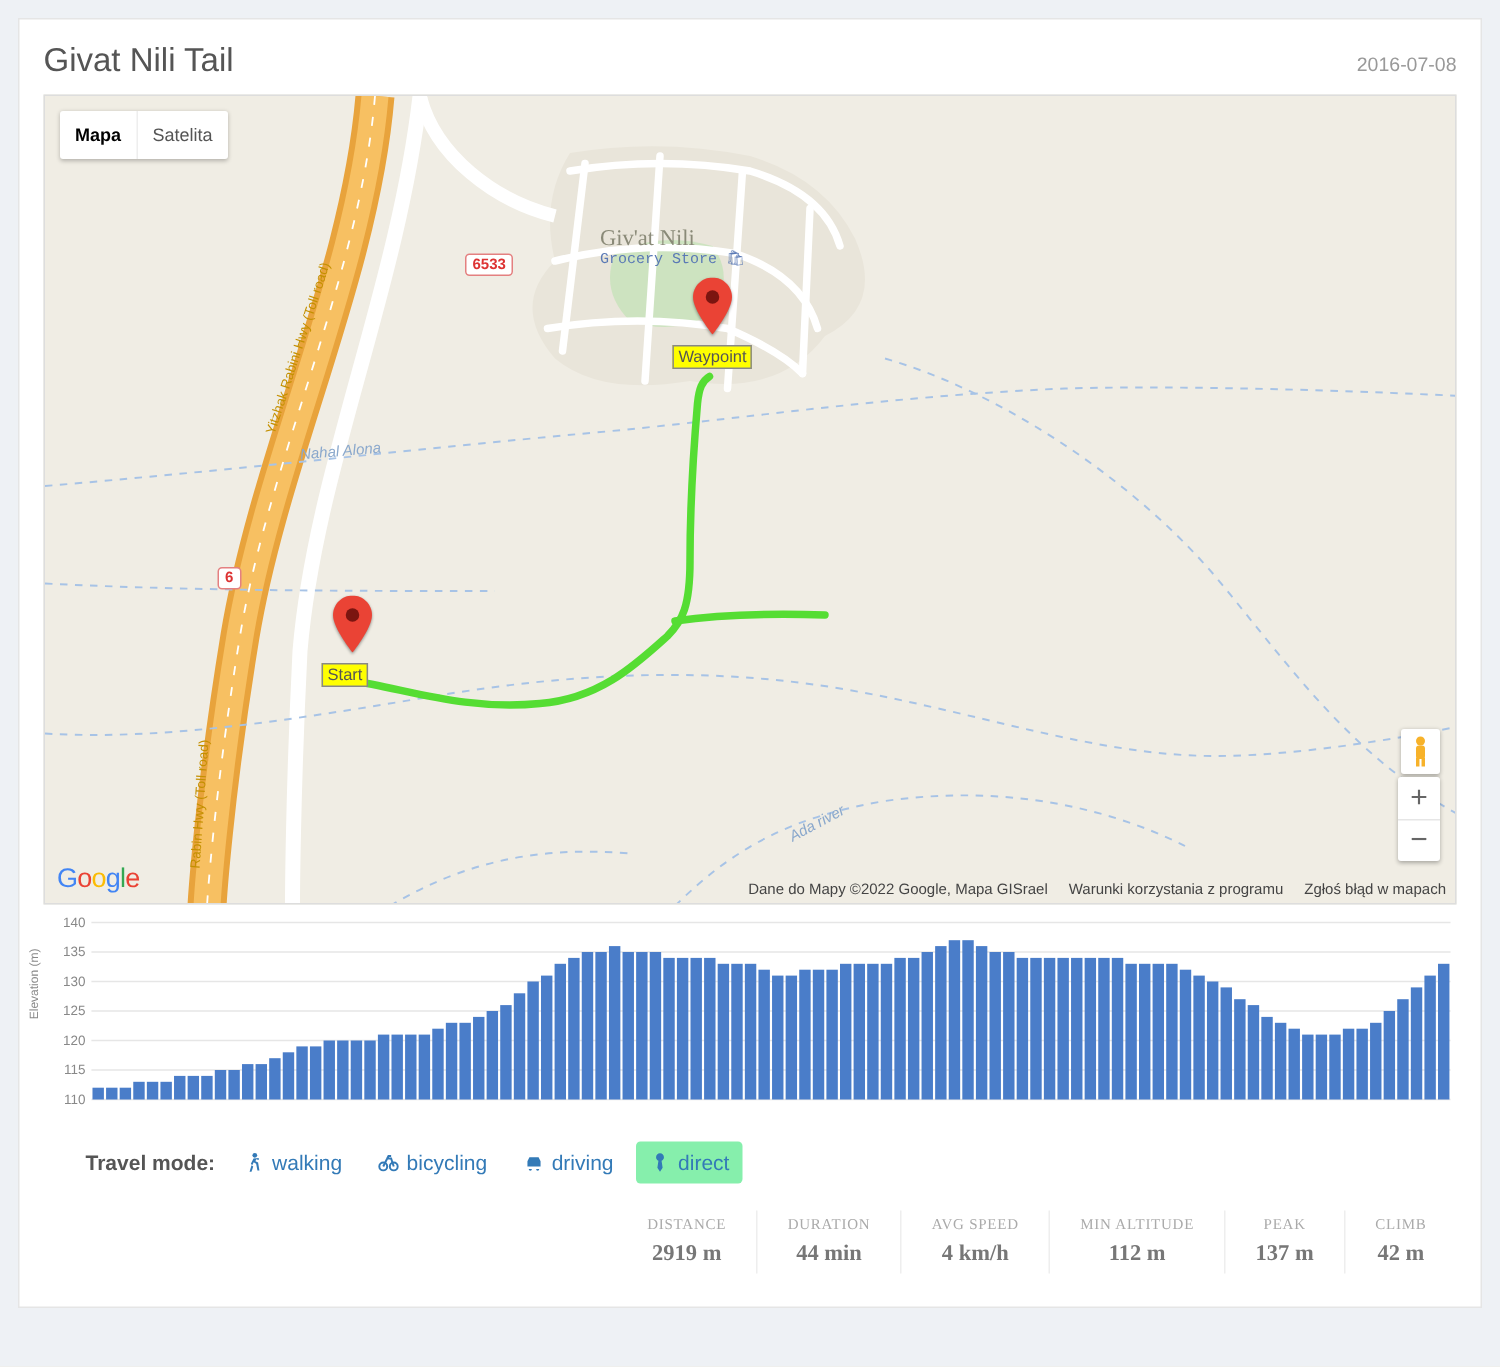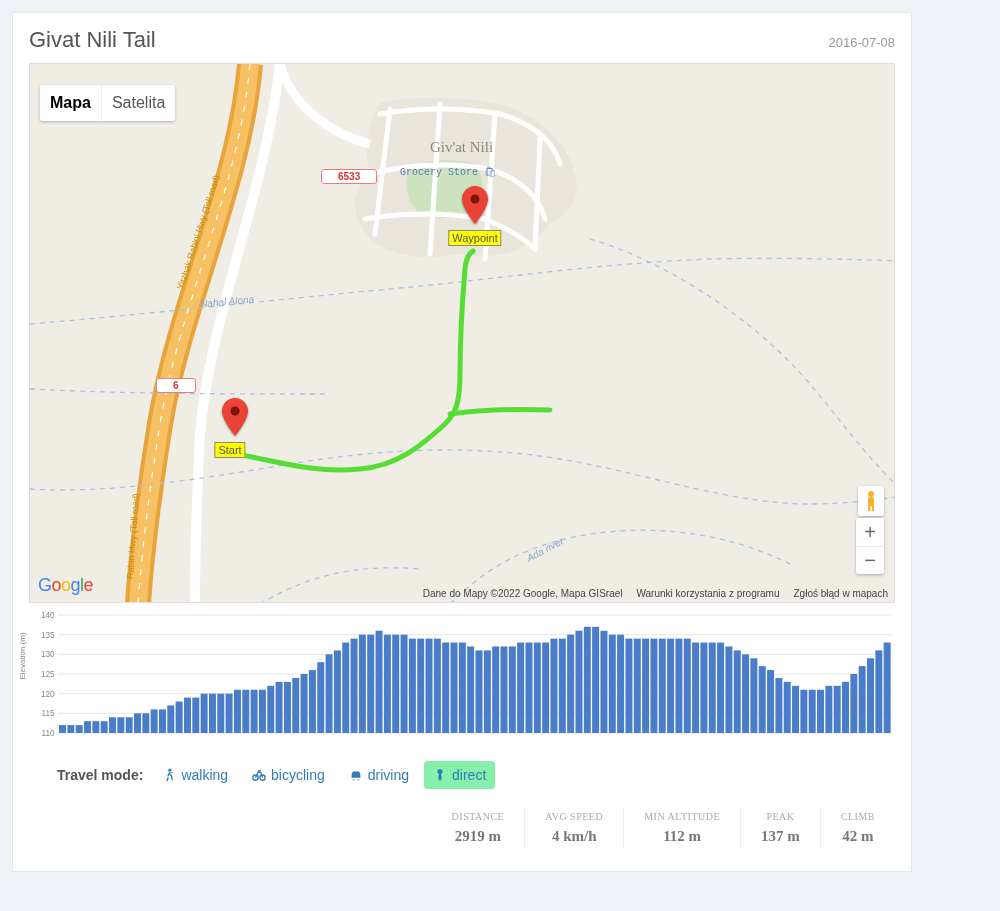--- a/index.html
+++ b/index.html
@@ -1,39 +1,39 @@
 <!DOCTYPE html>
 <html><head>
 <meta charset="utf-8">
 <style>
   * { box-sizing: border-box; margin: 0; padding: 0; }
   body { font-family: "Helvetica Neue", Arial, sans-serif; background: #eef1f5; padding: 12px; color: #555; }
-  .card { width: 900px; background: #fff; border: 1px solid #e5e5e5; padding: 14px 16px 22px; }
+  .card { width: 976px; background: #fff; border: 1px solid #e5e5e5; padding: 14px 16px 22px; }
   .header { display: flex; justify-content: space-between; align-items: baseline; margin-bottom: 10px; }
   .title { font-size: 22px; font-weight: 300; color: #555; }
   .date { font-size: 13px; color: #999; }
   .map { position: relative; width: 100%; height: 540px; background: #f0ede4; border: 1px solid #ddd; overflow: hidden; }
   .map svg { position: absolute; top:0; left:0; }
-  .map-tabs { position: absolute; top: 21px; left: 10px; background: #fff; border-radius: 2px; box-shadow: 0 1px 3px rgba(0,0,0,0.25); display: flex; font-size: 16px; z-index: 5; }
+  .map-tabs { position: absolute; top: 10px; left: 10px; background: #fff; border-radius: 2px; box-shadow: 0 1px 3px rgba(0,0,0,0.25); display: flex; font-size: 12px; z-index: 5; }
   .map-tab { padding: 9px 10px; cursor: pointer; border-right: 1px solid #eee; color: #555;}
   .map-tab:last-child { border-right: none; }
   .map-tab.active { font-weight: 600; color: #000; }
   .pegman { position: absolute; right: 10px; bottom: 86px; width: 26px; height: 30px; background: #fff; border-radius: 2px; box-shadow: 0 1px 3px rgba(0,0,0,0.3); display:flex; align-items:center; justify-content:center; z-index:5;}
   .pegman svg { position: static; }
   .zoom { position: absolute; right: 10px; bottom: 28px; width: 28px; background: #fff; border-radius: 2px; box-shadow: 0 1px 3px rgba(0,0,0,0.3); z-index:5;}
   .zoom-btn { height: 28px; display:flex; align-items:center; justify-content:center; font-size: 20px; color:#666; cursor:pointer; }
   .zoom-btn + .zoom-btn { border-top: 1px solid #e6e6e6; }
   .google-logo { position: absolute; left: 8px; bottom: 6px; font-weight: 500; font-size: 18px; letter-spacing: -0.5px; z-index:5;}
   .google-logo span:nth-child(1){color:#4285F4}.google-logo span:nth-child(2){color:#EA4335}.google-logo span:nth-child(3){color:#FBBC05}.google-logo span:nth-child(4){color:#4285F4}.google-logo span:nth-child(5){color:#34A853}.google-logo span:nth-child(6){color:#EA4335}
   .map-footer { position:absolute; right:6px; bottom:3px; font-size:10px; color:#444; display:flex; gap:14px; z-index:5;}
   .map-footer span { white-space: nowrap; }
   .marker { position: absolute; transform: translate(-50%, -100%); z-index:4; }
   .marker svg { filter: drop-shadow(0 1px 1px rgba(0,0,0,0.4)); position:static;}
   .marker-label { position: absolute; background: #ffff00; font-size: 11px; padding: 1px 3px; border: 1px solid #888; transform: translate(-50%, 0); white-space:nowrap; z-index:4;}
-  .route-badge { position:absolute; background:#fff; border:1px solid #E48080; border-radius:3px; font-size:10px; padding:1px 16px; color:#d33; font-weight:600; z-index:3;margin-left:11px;}
+  .route-badge { position:absolute; background:#fff; border:1px solid #E48080; border-radius:3px; font-size:10px; padding:1px 4px; color:#d33; font-weight:600; z-index:3;}
   .place-name { position:absolute; font-size:15px; color:#8a8a78; font-family: Georgia, serif; z-index:3; text-align:center;}
   .poi-label { position:absolute; font-size:10px; color:#5a79b5; z-index:3;}
   .river-label { position:absolute; font-size:10px; color:#8aa8cc; font-style:italic; z-index:3;}
   .road-label { position:absolute; font-size:9px; color:#c49000; z-index:3; transform-origin: left center;}
 
   .chart-wrap { margin-top: 8px; position: relative; height: 128px; }
   .chart-wrap svg { width: 100%; height: 100%; }
   .chart-ylabel { position:absolute; left:-2px; top:50%; transform: rotate(-90deg) translate(0,-50%); transform-origin: left center; font-size:8px; color:#888;}
 
   .travel-row { display:flex; align-items:center; gap: 6px; margin-top: 22px; font-size: 14px; margin-left: 28px;}
@@ -90,21 +90,21 @@
         <path d="M560,175 C630,195 720,250 780,320 C830,380 870,440 944,480"></path>
         <path d="M0,425 C80,430 170,415 260,400 C350,385 440,380 530,395 C620,410 700,440 780,440 C850,440 944,420 944,420"></path>
         <path d="M420,540 C460,500 500,480 560,470 C630,460 700,470 760,500"></path>
         <path d="M230,540 C280,510 330,500 390,505"></path>
       </g>
 
       <path d="M205,390 C240,395 280,410 330,405 C370,402 395,378 415,360 C425,350 430,340 430,310 C430,280 432,240 435,205 C436,195 438,190 443,187" stroke="#55dd33" stroke-width="5" fill="none" stroke-linecap="round"></path>
       <path d="M420,350 C455,345 490,345 520,346" stroke="#55dd33" stroke-width="5" fill="none" stroke-linecap="round"></path>
     </svg>
 
-    <div class="place-name" style="left:370px; top:75px;margin-left:30px;">Giv'at Nili</div>
+    <div class="place-name" style="left:370px; top:87px;">Giv'at Nili</div>
     <div class="poi-label" style="left:370px; top:102px;font-family:Liberation Mono, monospace;"><span>Grocery Store</span> <span>🛍</span></div>
 
     <div class="route-badge" style="left:115px; top:314px;">6</div>
     <div class="route-badge" style="left:280px; top:105px;">6533</div>
 
     <div class="road-label" style="left:150px; top:220px; transform: rotate(-72deg);">Yitzhak Rabini Hwy (Toll road)</div>
     <div class="road-label" style="left:100px; top:510px; transform: rotate(-86deg);">Rabin Hwy (Toll road)</div>
 
     <div class="river-label" style="left:170px; top:232px; transform: rotate(-5deg);">Nahal Alona</div>
     <div class="river-label" style="left:495px; top:480px; transform: rotate(-28deg);">Ada river</div>
@@ -302,20 +302,24 @@
       <span>direct</span>
     </span>
   </div>
 
   <div class="stats" id="stats-row">
       <div class="stat">
         <div class="lbl">DISTANCE</div>
         <div class="val">2919 m</div>
       </div>
       <div class="stat">
+        <div class="lbl">DURATION</div>
+        <div class="val">44 min</div>
+      </div>
+      <div class="stat">
         <div class="lbl">AVG SPEED</div>
         <div class="val">4 km/h</div>
       </div>
       <div class="stat">
         <div class="lbl">MIN ALTITUDE</div>
         <div class="val">112 m</div>
       </div>
       <div class="stat">
         <div class="lbl">PEAK</div>
         <div class="val">137 m</div>

